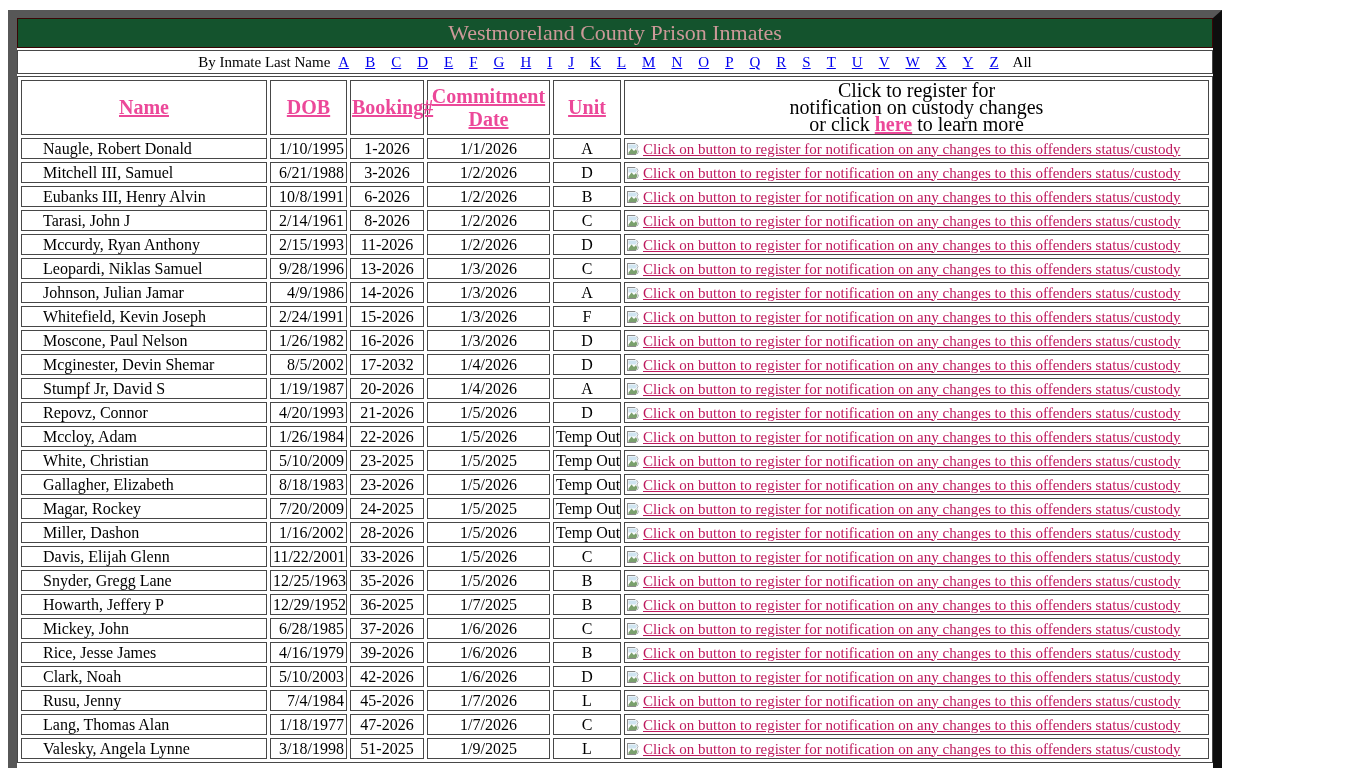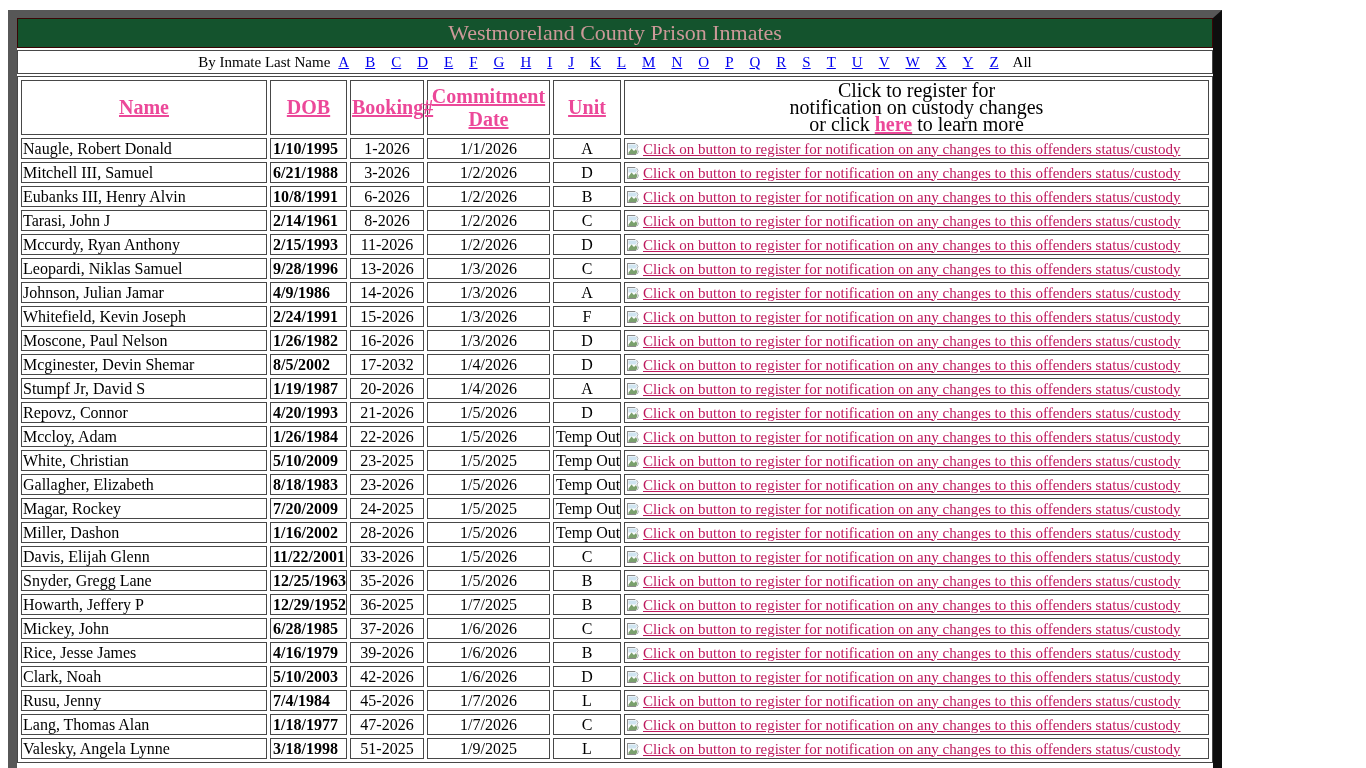--- a/index.html
+++ b/index.html
@@ -28,22 +28,22 @@
   table.grid {
     width:100%; table-layout:fixed;
     border-collapse:separate; border-spacing:3px;
     border:1px solid #474747;
   }
   th, td { border:1px solid #474747; font-weight:normal; }
   thead th { height:53px; vertical-align:middle; text-align:center; font-size:20px; }
   thead a { color:#ec4899; text-decoration:underline;font-weight:bold; }
   .notify-head div { line-height:17px; }
   td { height:21px; font-size:16px; padding:0 2px; vertical-align:middle; white-space:nowrap; overflow:hidden; }
-  td.c-name { text-align:left; padding-left:1px; }
-  td.c-dob { text-align:left;font-weight:bold; }
+  td.c-name { text-align:left; padding-left:21px; }
+  td.c-dob { text-align:right; }
   td.c-book, td.c-date, td.c-unit { text-align:center; }
   td.c-notify { text-align:left; padding-left:2px; }
   a.notify-link { color:#be185d; text-decoration:underline; font-size:15px; }
   .bimg { display:inline-block; width:15px; height:15px; vertical-align:-3px; margin-right:1px; }
 </style>
 </head>
 <body>
 
 <div class="frame">
 

